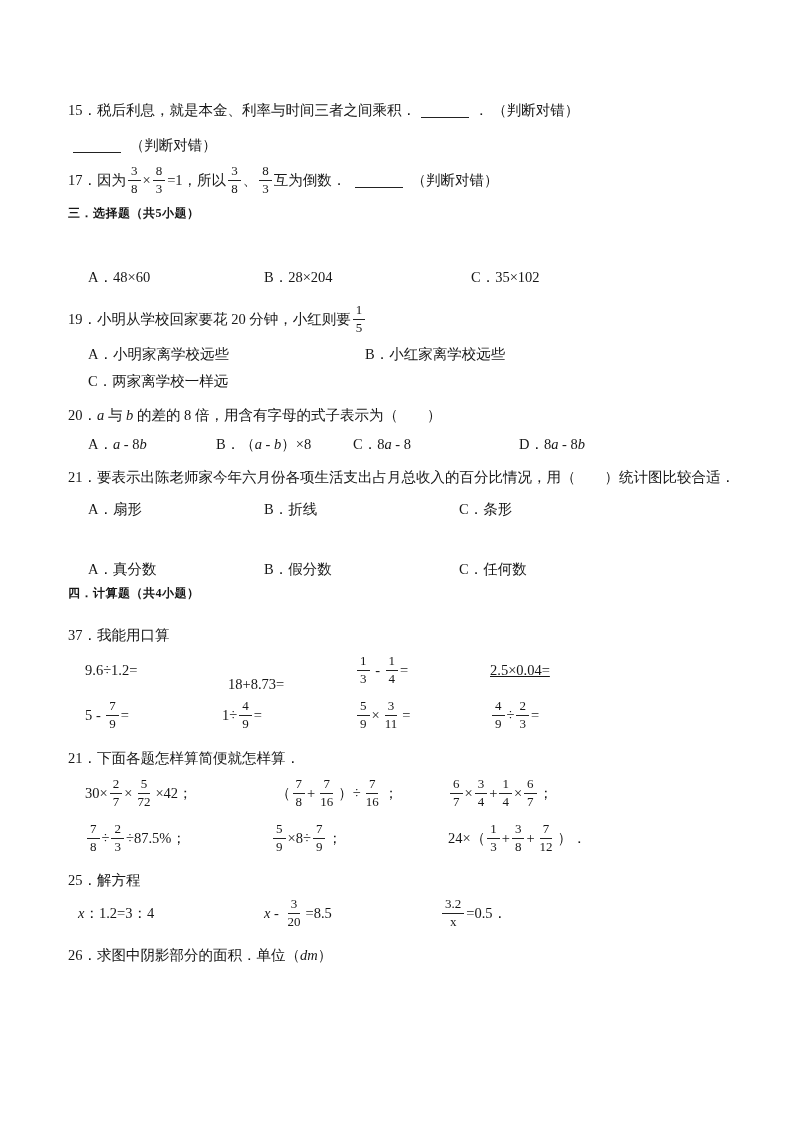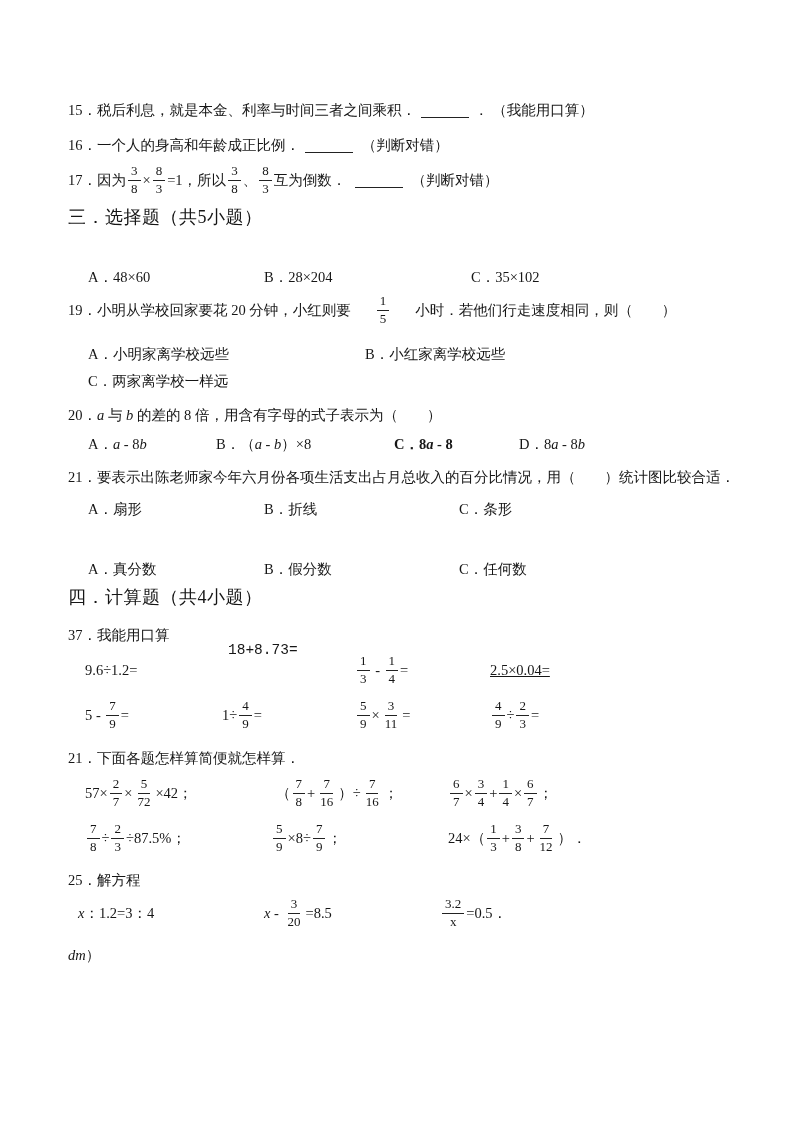--- a/index.html
+++ b/index.html
@@ -13,21 +13,21 @@
     overflow:hidden;
   }
   .line {
     position:absolute;
     display:flex;
     align-items:center;
     white-space:pre;
     line-height:1.3;
   }
   .tall { height:40px; }
-  .heading { font-weight:normal; font-size:18px; letter-spacing:0.5px; }
+  .heading { font-weight:bold; font-size:12px; letter-spacing:0.5px; }
   .frac {
     display:inline-flex;
     flex-direction:column;
     align-items:center;
     font-size:13px;
     line-height:1.25;
     margin:0 2px;
     text-align:center;
   }
   .frac .num { border-bottom:1px solid #222; padding:0 3px; }
@@ -40,70 +40,70 @@
     margin:0 5px;
     transform:translateY(7px);
   }
   .it { font-style:italic; font-family:"Liberation Serif","DejaVu Serif",serif; }
 </style>
 </head>
 <body>
 
 <div class="page">
 
-  <div class="line" style="top:101px;left:68px;"><span>15．税后利息，就是本金、利率与时间三者之间乘积．</span><span class="blank"></span><span>． （我能用口算）</span></div>
-  <div class="line" style="top:136px;left:68px;"><span>16．一个人的身高和年龄成正比例．</span><span class="blank"></span><span> （判断对错）</span></div>
+  <div class="line" style="top:101px;left:68px;"><span>15．税后利息，就是本金、利率与时间三者之间乘积．</span><span class="blank"></span><span>． （判断对错）</span></div>
+  <div class="line" style="top:136px;left:68px;"><span class="blank"></span><span> （判断对错）</span></div>
   <div class="line tall" style="top:160px;left:68px;"><span>17．因为</span><span class="frac"><span class="num">3</span><span class="den">8</span></span><span>×</span><span class="frac"><span class="num">8</span><span class="den">3</span></span><span>=1，所以</span><span class="frac"><span class="num">3</span><span class="den">8</span></span><span>、</span><span class="frac"><span class="num">8</span><span class="den">3</span></span><span>互为倒数． </span><span class="blank"></span><span> （判断对错）</span></div>
 
   <div class="line heading" style="top:206px;left:68px;">三．选择题（共5小题）</div>
 
   <div class="line" style="top:268px;left:88px;">A．48×60</div>
   <div class="line" style="top:268px;left:264px;">B．28×204</div>
   <div class="line" style="top:268px;left:471px;">C．35×102</div>
 
-  <div class="line tall" style="top:290px;left:68px;gap:24px;"><span>19．小明从学校回家要花 20 分钟，小红则要</span><span class="frac"><span class="num">1</span><span class="den">5</span></span><span>小时．若他们行走速度相同，则（　　）</span></div>
+  <div class="line tall" style="top:299px;left:68px;"><span>19．小明从学校回家要花 20 分钟，小红则要</span><span class="frac"><span class="num">1</span><span class="den">5</span></span></div>
   <div class="line" style="top:345px;left:88px;">A．小明家离学校远些</div>
   <div class="line" style="top:345px;left:365px;">B．小红家离学校远些</div>
   <div class="line" style="top:372px;left:88px;">C．两家离学校一样远</div>
 
   <div class="line" style="top:406px;left:68px;"><span>20．</span><span class="it">a</span><span> 与 </span><span class="it">b</span><span> 的差的 8 倍，用含有字母的式子表示为（　　）</span></div>
   <div class="line" style="top:435px;left:88px;"><span>A．</span><span class="it">a</span><span> - 8</span><span class="it">b</span></div>
   <div class="line" style="top:435px;left:216px;"><span>B．（</span><span class="it">a</span><span> - </span><span class="it">b</span><span>）×8</span></div>
-  <div class="line" style="top:435px;left:394px;font-weight:bold;"><span>C．8</span><span class="it">a</span><span> - 8</span></div>
+  <div class="line" style="top:435px;left:353px;"><span>C．8</span><span class="it">a</span><span> - 8</span></div>
   <div class="line" style="top:435px;left:519px;"><span>D．8</span><span class="it">a</span><span> - 8</span><span class="it">b</span></div>
 
   <div class="line" style="top:468px;left:68px;">21．要表示出陈老师家今年六月份各项生活支出占月总收入的百分比情况，用（　　）统计图比较合适．</div>
   <div class="line" style="top:500px;left:88px;">A．扇形</div>
   <div class="line" style="top:500px;left:264px;">B．折线</div>
   <div class="line" style="top:500px;left:459px;">C．条形</div>
 
   <div class="line" style="top:560px;left:88px;">A．真分数</div>
   <div class="line" style="top:560px;left:264px;">B．假分数</div>
   <div class="line" style="top:560px;left:459px;">C．任何数</div>
 
   <div class="line heading" style="top:586px;left:68px;">四．计算题（共4小题）</div>
 
   <div class="line" style="top:626px;left:68px;">37．我能用口算</div>
   <div class="line tall" style="top:650px;left:85px;"><span>9.6÷1.2=</span></div>
-  <div class="line tall" style="top:630px;left:228px;font-family:Liberation Mono, monospace;"><span>18+8.73=</span></div>
+  <div class="line tall" style="top:664px;left:228px;"><span>18+8.73=</span></div>
   <div class="line tall" style="top:650px;left:355px;"><span class="frac"><span class="num">1</span><span class="den">3</span></span><span> - </span><span class="frac"><span class="num">1</span><span class="den">4</span></span><span>=</span></div>
   <div class="line tall" style="top:650px;left:490px;text-decoration:underline;"><span>2.5×0.04=</span></div>
   <div class="line tall" style="top:695px;left:85px;"><span>5 - </span><span class="frac"><span class="num">7</span><span class="den">9</span></span><span>=</span></div>
   <div class="line tall" style="top:695px;left:222px;"><span>1÷</span><span class="frac"><span class="num">4</span><span class="den">9</span></span><span>=</span></div>
   <div class="line tall" style="top:695px;left:355px;"><span class="frac"><span class="num">5</span><span class="den">9</span></span><span>×</span><span class="frac"><span class="num">3</span><span class="den">11</span></span><span>=</span></div>
   <div class="line tall" style="top:695px;left:490px;"><span class="frac"><span class="num">4</span><span class="den">9</span></span><span>÷</span><span class="frac"><span class="num">2</span><span class="den">3</span></span><span>=</span></div>
 
   <div class="line" style="top:749px;left:68px;">21．下面各题怎样算简便就怎样算．</div>
-  <div class="line tall" style="top:773px;left:85px;"><span>57×</span><span class="frac"><span class="num">2</span><span class="den">7</span></span><span>×</span><span class="frac"><span class="num">5</span><span class="den">72</span></span><span>×42；</span></div>
+  <div class="line tall" style="top:773px;left:85px;"><span>30×</span><span class="frac"><span class="num">2</span><span class="den">7</span></span><span>×</span><span class="frac"><span class="num">5</span><span class="den">72</span></span><span>×42；</span></div>
   <div class="line tall" style="top:773px;left:276px;"><span>（</span><span class="frac"><span class="num">7</span><span class="den">8</span></span><span>+</span><span class="frac"><span class="num">7</span><span class="den">16</span></span><span>）÷</span><span class="frac"><span class="num">7</span><span class="den">16</span></span><span>；</span></div>
   <div class="line tall" style="top:773px;left:448px;"><span class="frac"><span class="num">6</span><span class="den">7</span></span><span>×</span><span class="frac"><span class="num">3</span><span class="den">4</span></span><span>+</span><span class="frac"><span class="num">1</span><span class="den">4</span></span><span>×</span><span class="frac"><span class="num">6</span><span class="den">7</span></span><span>；</span></div>
   <div class="line tall" style="top:818px;left:85px;"><span class="frac"><span class="num">7</span><span class="den">8</span></span><span>÷</span><span class="frac"><span class="num">2</span><span class="den">3</span></span><span>÷87.5%；</span></div>
   <div class="line tall" style="top:818px;left:271px;"><span class="frac"><span class="num">5</span><span class="den">9</span></span><span>×8÷</span><span class="frac"><span class="num">7</span><span class="den">9</span></span><span>；</span></div>
   <div class="line tall" style="top:818px;left:448px;"><span>24×（</span><span class="frac"><span class="num">1</span><span class="den">3</span></span><span>+</span><span class="frac"><span class="num">3</span><span class="den">8</span></span><span>+</span><span class="frac"><span class="num">7</span><span class="den">12</span></span><span>）．</span></div>
 
   <div class="line" style="top:871px;left:68px;">25．解方程</div>
   <div class="line tall" style="top:893px;left:78px;"><span class="it">x</span><span>：1.2=3：4</span></div>
   <div class="line tall" style="top:893px;left:264px;"><span class="it">x</span><span> - </span><span class="frac"><span class="num">3</span><span class="den">20</span></span><span>=8.5</span></div>
   <div class="line tall" style="top:893px;left:440px;"><span class="frac"><span class="num">3.2</span><span class="den">x</span></span><span>=0.5．</span></div>
 
-  <div class="line" style="top:946px;left:68px;"><span class="it">dm</span><span>）</span></div>
+  <div class="line" style="top:946px;left:68px;"><span>26．求图中阴影部分的面积．单位（</span><span class="it">dm</span><span>）</span></div>
 
 </div>
 
 </body></html>

